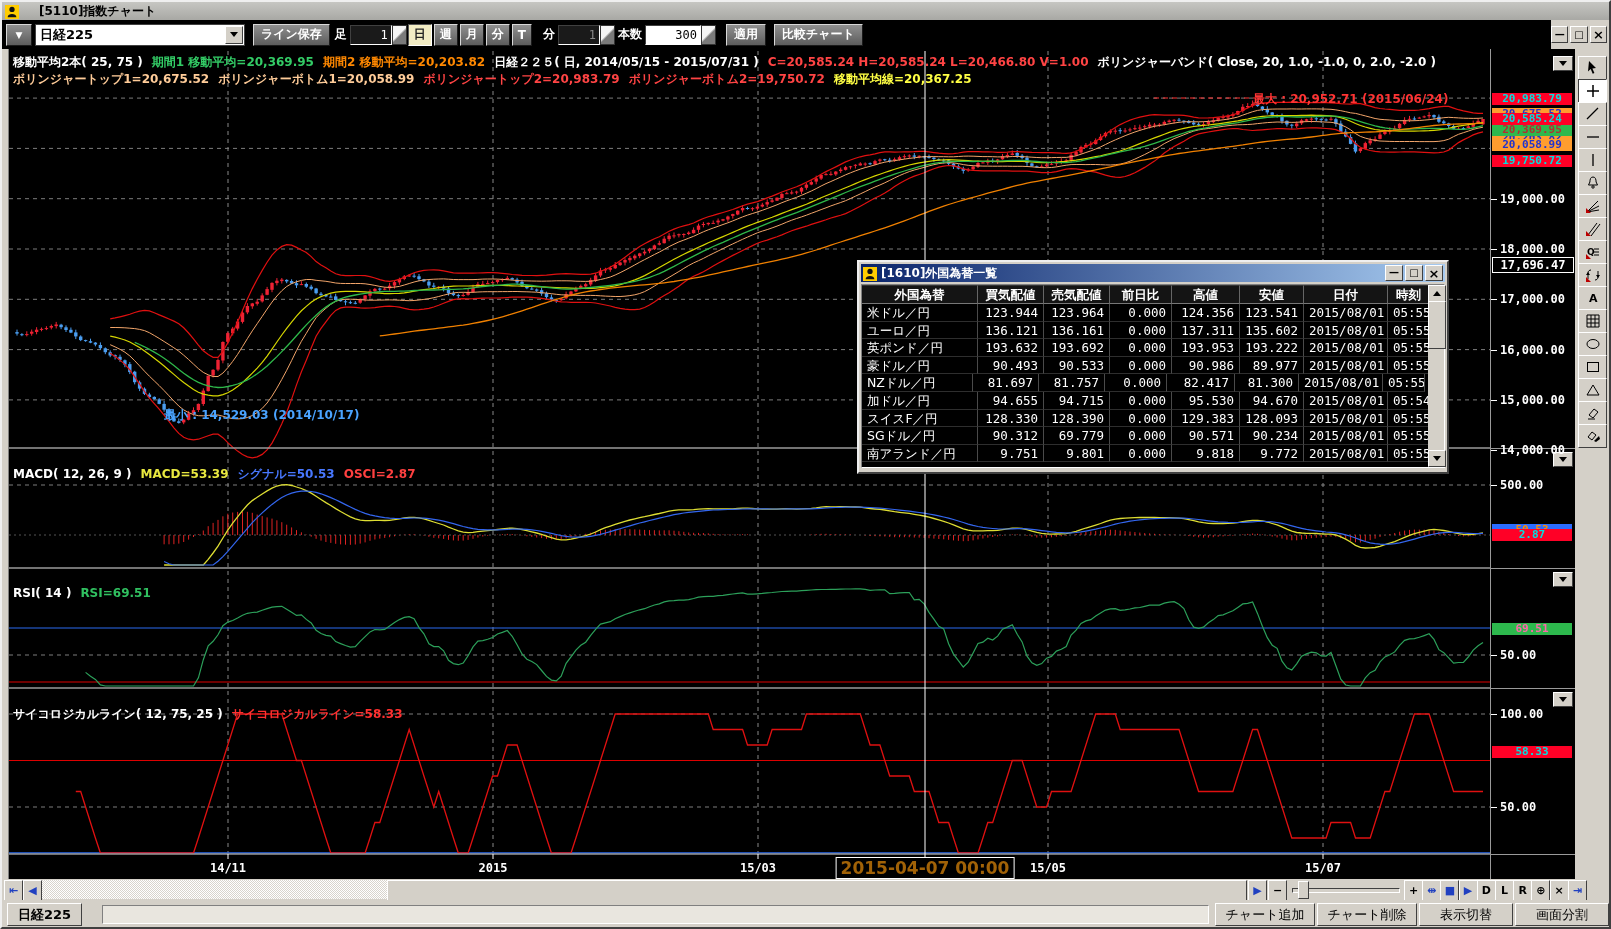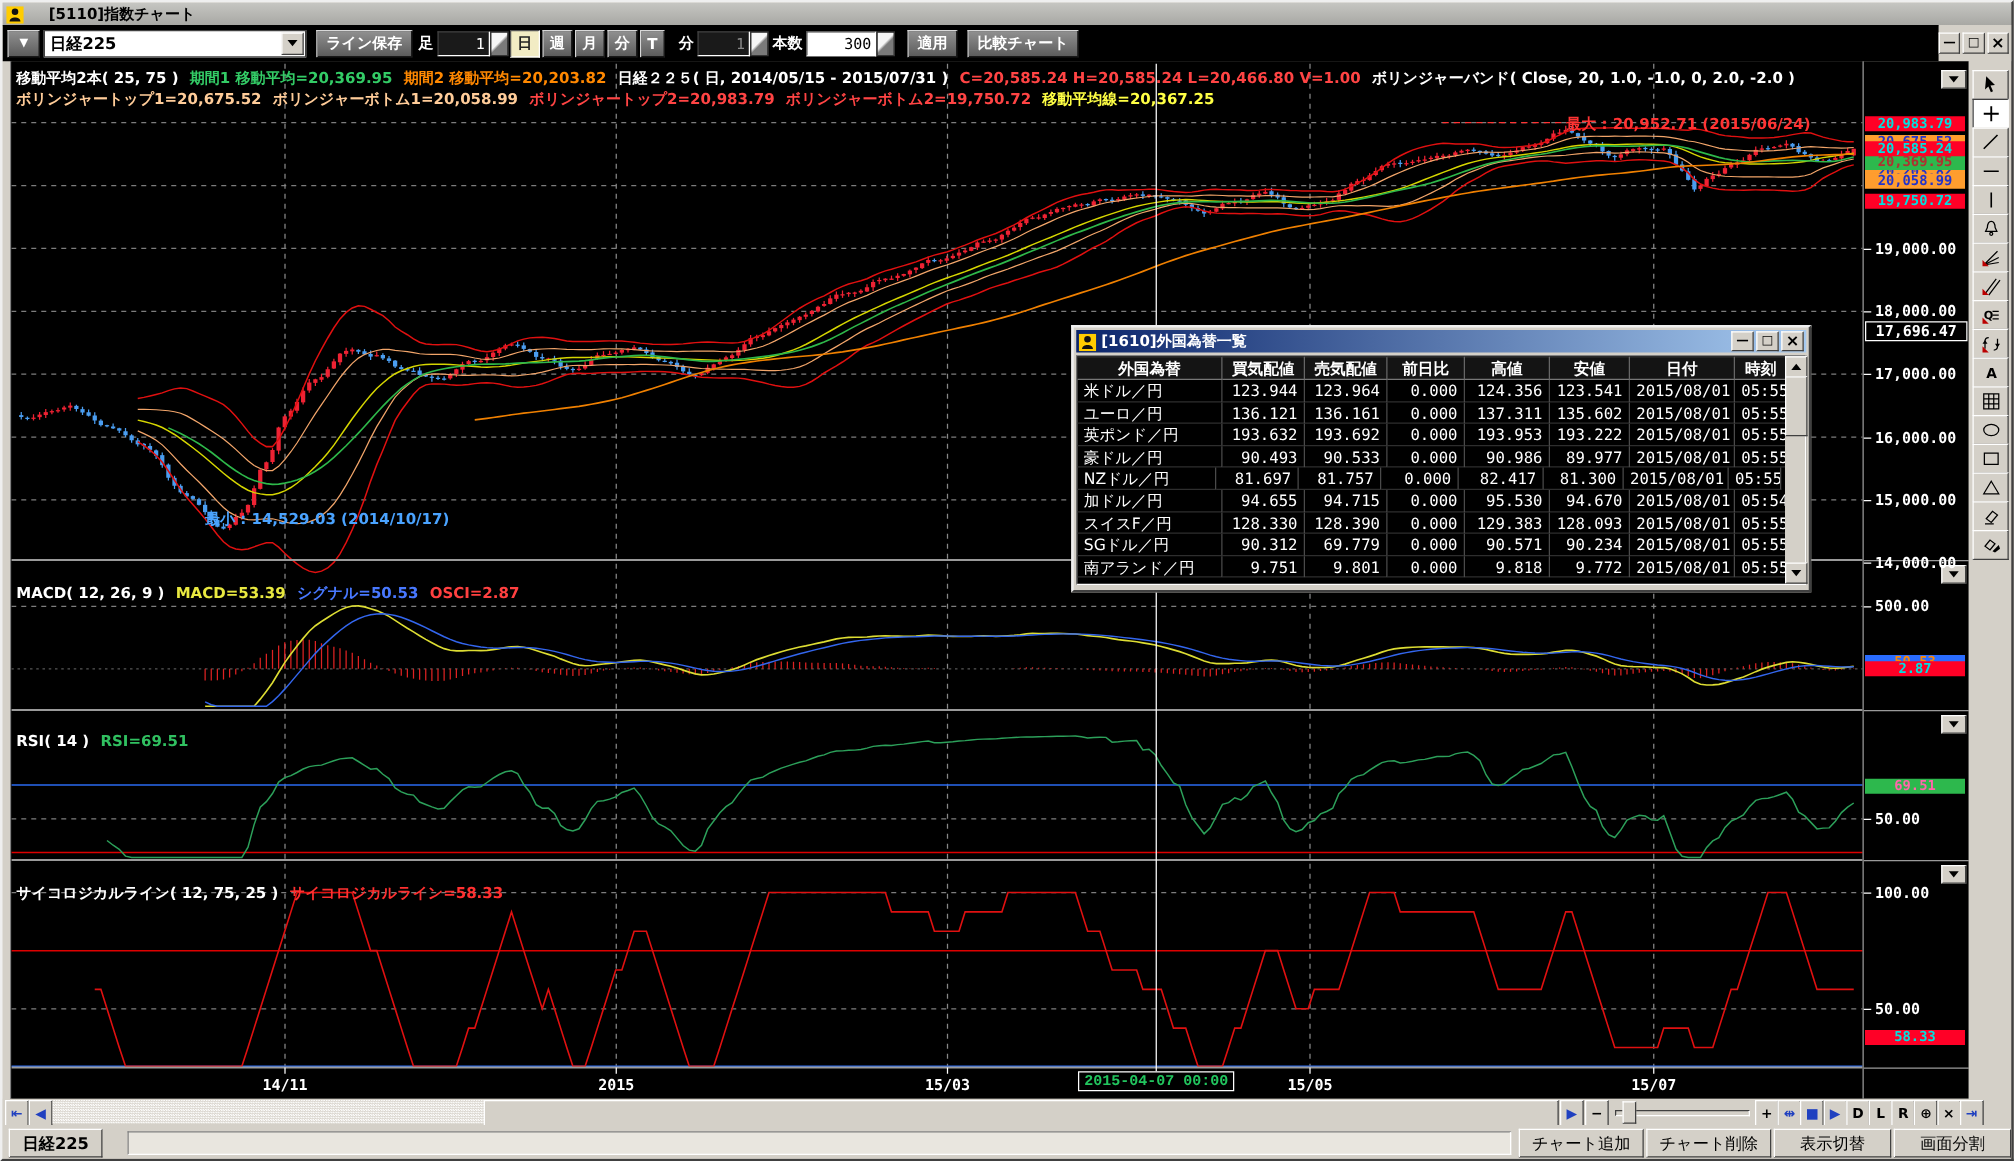--- a/index.html
+++ b/index.html
@@ -42,22 +42,22 @@
      align-items:center;justify-content:center;line-height:1;}
   
   #chart-region{position:absolute;left:6px;top:47px;width:1482px;height:830px;background:#000;overflow:hidden;
      border-left:1px solid #808080;}
   #chart-svg{position:absolute;left:0;top:0;}
   .legend{position:absolute;font-size:12px;font-weight:bold;white-space:nowrap;z-index:5;
      font-family:"DejaVu Sans","DejaVu Sans Mono",sans-serif;}
   .legend span{margin-right:9px;}
   .annot{position:absolute;font-size:12px;font-weight:bold;z-index:5;white-space:nowrap;}
   .xaxis-label{position:absolute;color:#fff;font-size:12px;font-weight:bold;transform:translateX(-50%);z-index:4;}
-  .cursor-xlabel{position:absolute;color:#22c55e;font-size:12px;font-weight:bold;border:1px solid #fff;
-     background:#000;padding:0 4px;transform:translateX(-50%);z-index:4;font-family:Liberation Mono, monospace;}
+  .cursor-xlabel{position:absolute;color:#a16207;font-size:17px;font-weight:bold;border:1px solid #fff;
+     background:#000;padding:0 4px;transform:translateX(-50%);z-index:4;}
   
   #axis-col{position:absolute;left:1488px;top:47px;width:84px;height:830px;background:#000;
      border-left:1px solid #9a9a9a;}
   .axis-label{position:absolute;left:9px;color:#fff;font-size:12px;font-weight:bold;white-space:nowrap;}
   .axis-tick{position:absolute;left:0;width:6px;height:0;border-top:1px solid #fff;}
   .badge{position:absolute;left:1px;width:80px;height:12px;font-size:11px;font-weight:bold;
      text-align:center;line-height:12px;white-space:nowrap;}
   .cursor-price{position:absolute;left:1px;width:80px;height:14px;border:1px solid #fff;background:#000;
      color:#fff;font-size:12px;font-weight:bold;text-align:center;line-height:14px;}
   .pane-sep{position:absolute;left:0;width:84px;height:0;border-top:1px solid #9a9a9a;}
@@ -1124,21 +1124,21 @@
       <div class="badge mono" style="top: 59.4213px; background: rgb(255, 157, 46); color: rgb(34, 51, 204);">20,675.52</div>
       <div class="badge mono" style="top: 83.1479px; background: rgb(255, 157, 46); color: rgb(34, 51, 204);">20,203.82</div>
       <div class="badge mono" style="top: 90.4328px; background: rgb(255, 157, 46); color: rgb(34, 51, 204);">20,058.99</div>
       <div class="badge mono" style="top: 74.7915px; background: rgb(45, 184, 77); color: rgb(176, 48, 48);">20,369.95</div>
       <div class="badge mono" style="top: 43.9154px; background: rgb(255, 0, 38); color: rgb(0, 224, 224);">20,983.79</div>
       <div class="badge mono" style="top: 63.9624px; background: rgb(255, 0, 38); color: rgb(0, 224, 224);">20,585.24</div>
       <div class="badge mono" style="top: 105.939px; background: rgb(255, 0, 38); color: rgb(0, 224, 224);">19,750.72</div>
       <div class="badge mono" style="top: 474.947px; background: rgb(42, 108, 255); color: rgb(255, 136, 0);">50.53</div>
       <div class="badge mono" style="top: 479.713px; background: rgb(255, 0, 38); color: rgb(0, 224, 224);">2.87</div>
       <div class="badge mono" style="top: 573.662px; background: rgb(45, 184, 77); color: rgb(255, 102, 170);">69.51</div>
-      <div class="badge mono" style="top: 775px; background: rgb(255, 0, 38); color: rgb(0, 224, 224);">58.33</div>
+      <div class="badge mono" style="top: 697px; background: rgb(255, 0, 38); color: rgb(0, 224, 224);">58.33</div>
       <div class="cursor-price mono" style="top: 208.268px;">17,696.47</div>
     </div>
 
   <div id="side-toolbar">
       <div class="tool-btn raised" style="top: 7px;">
         <svg viewBox="0 0 16 16">
           <path d="M4 1l7 7-3.6.4 2 4.6-1.7.8-2-4.7-2.7 2.4z" fill="#000"></path>
         </svg>
       </div>
       <div class="tool-btn active" style="top: 30px;">

